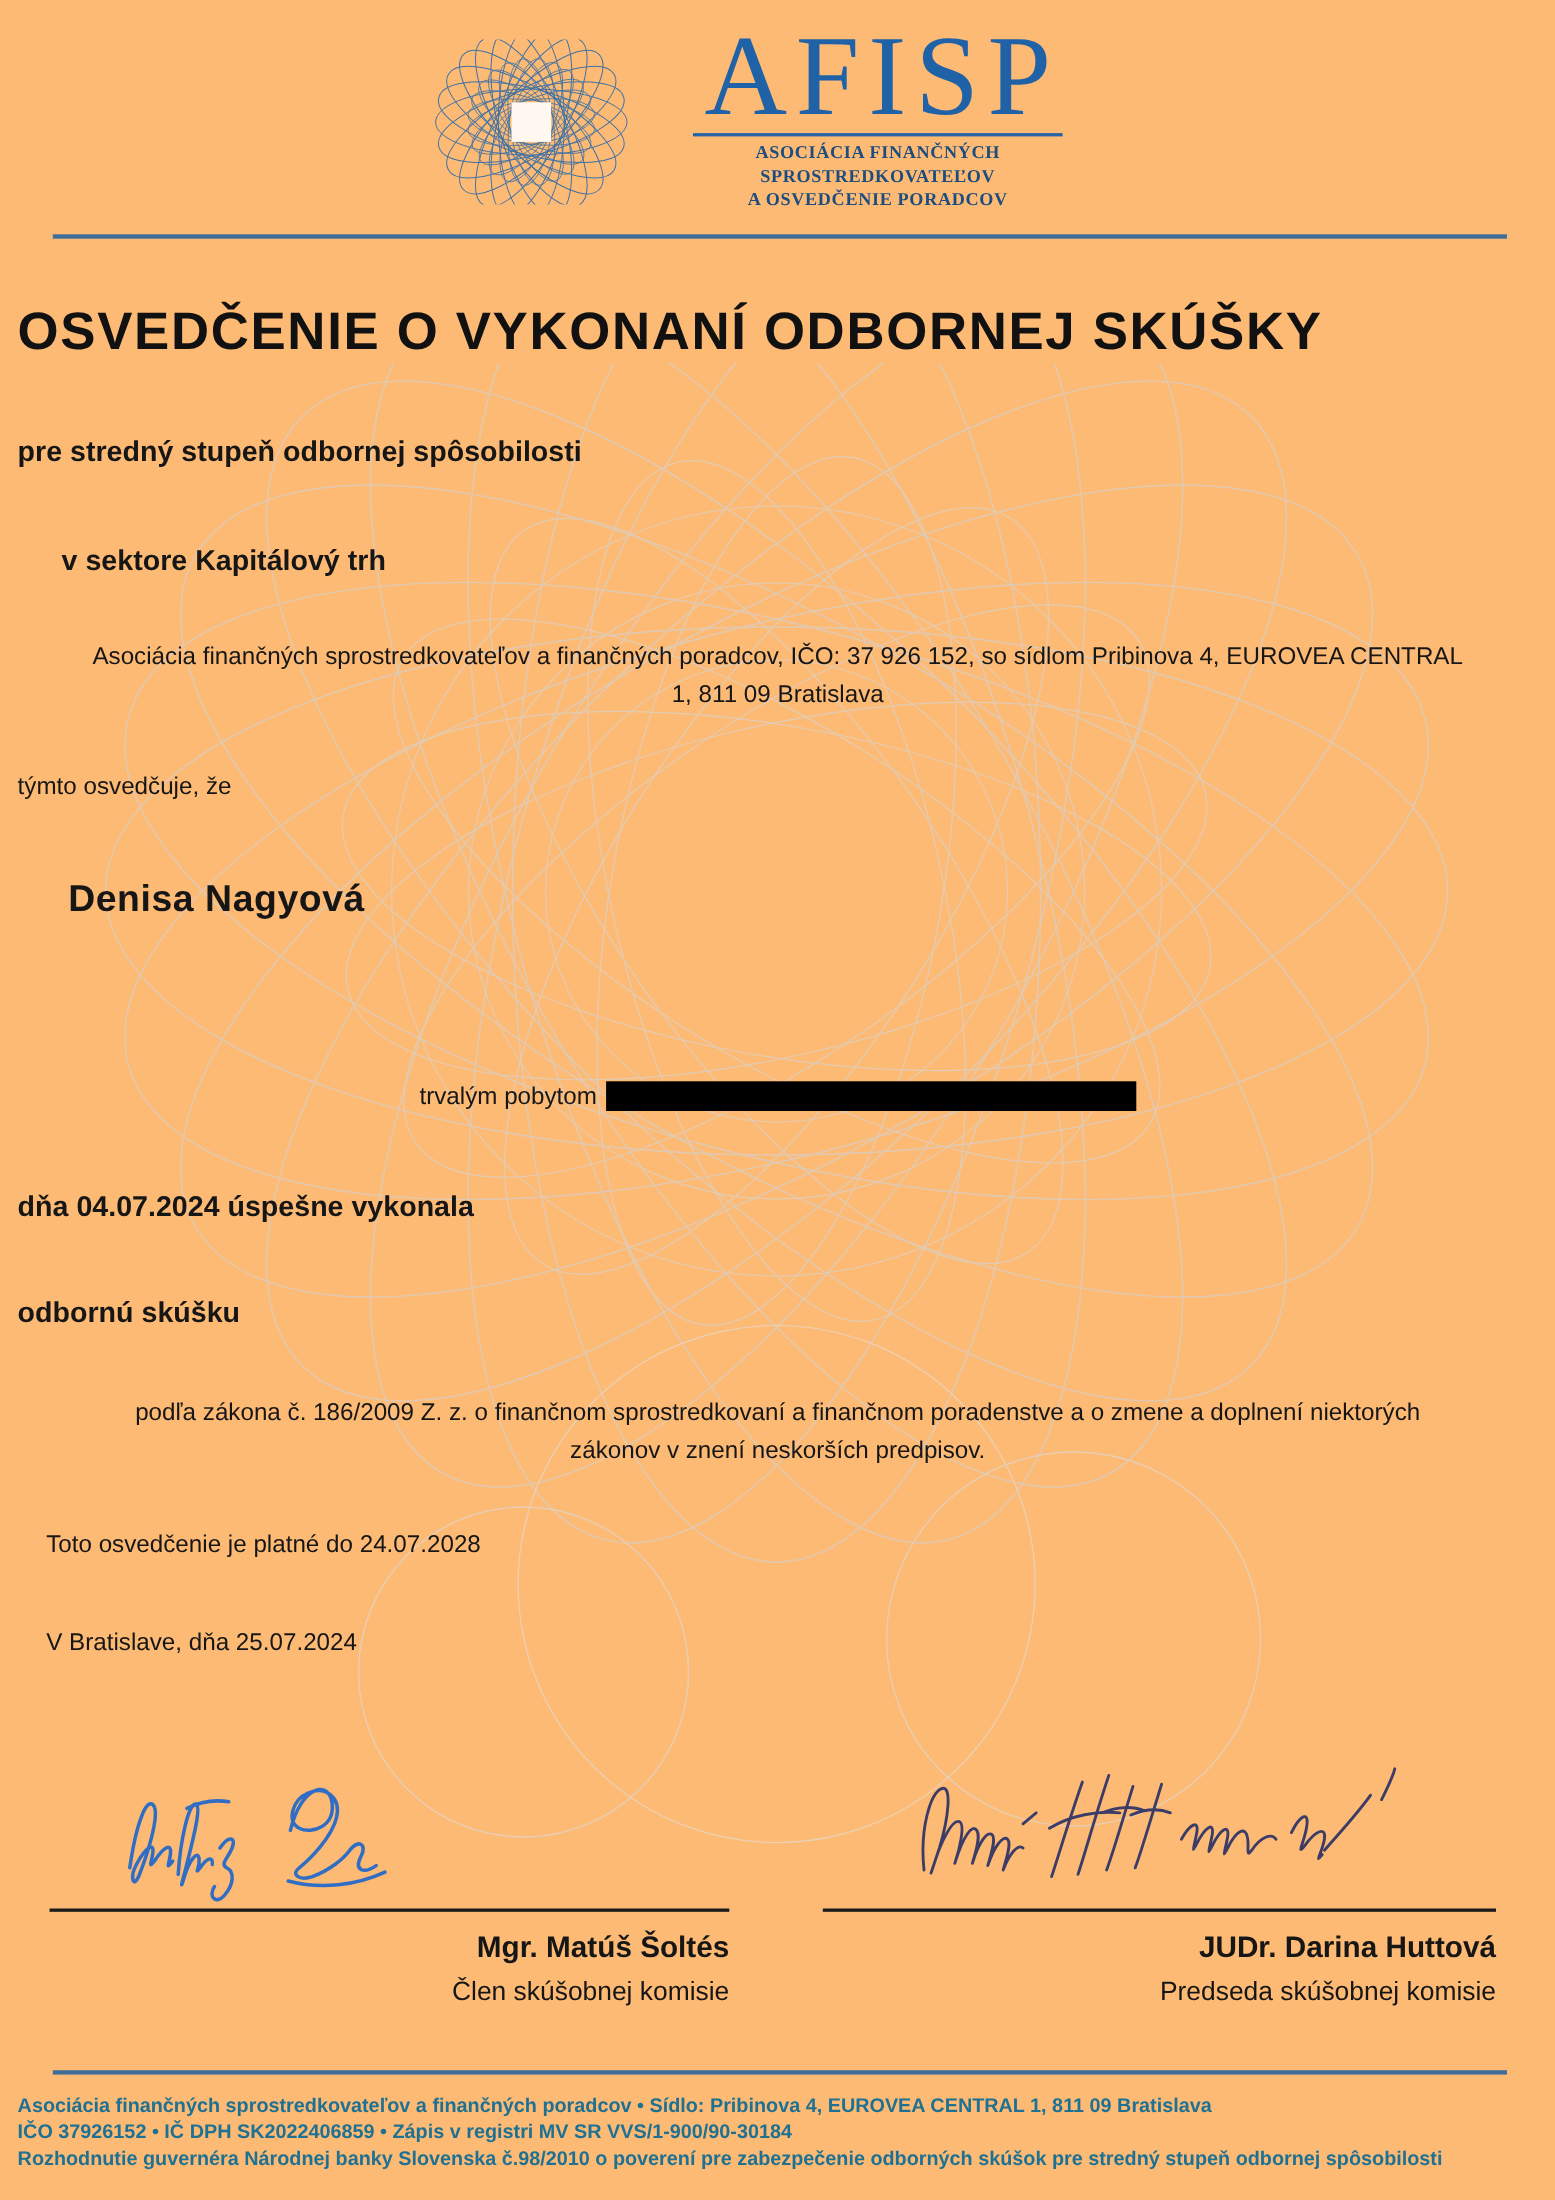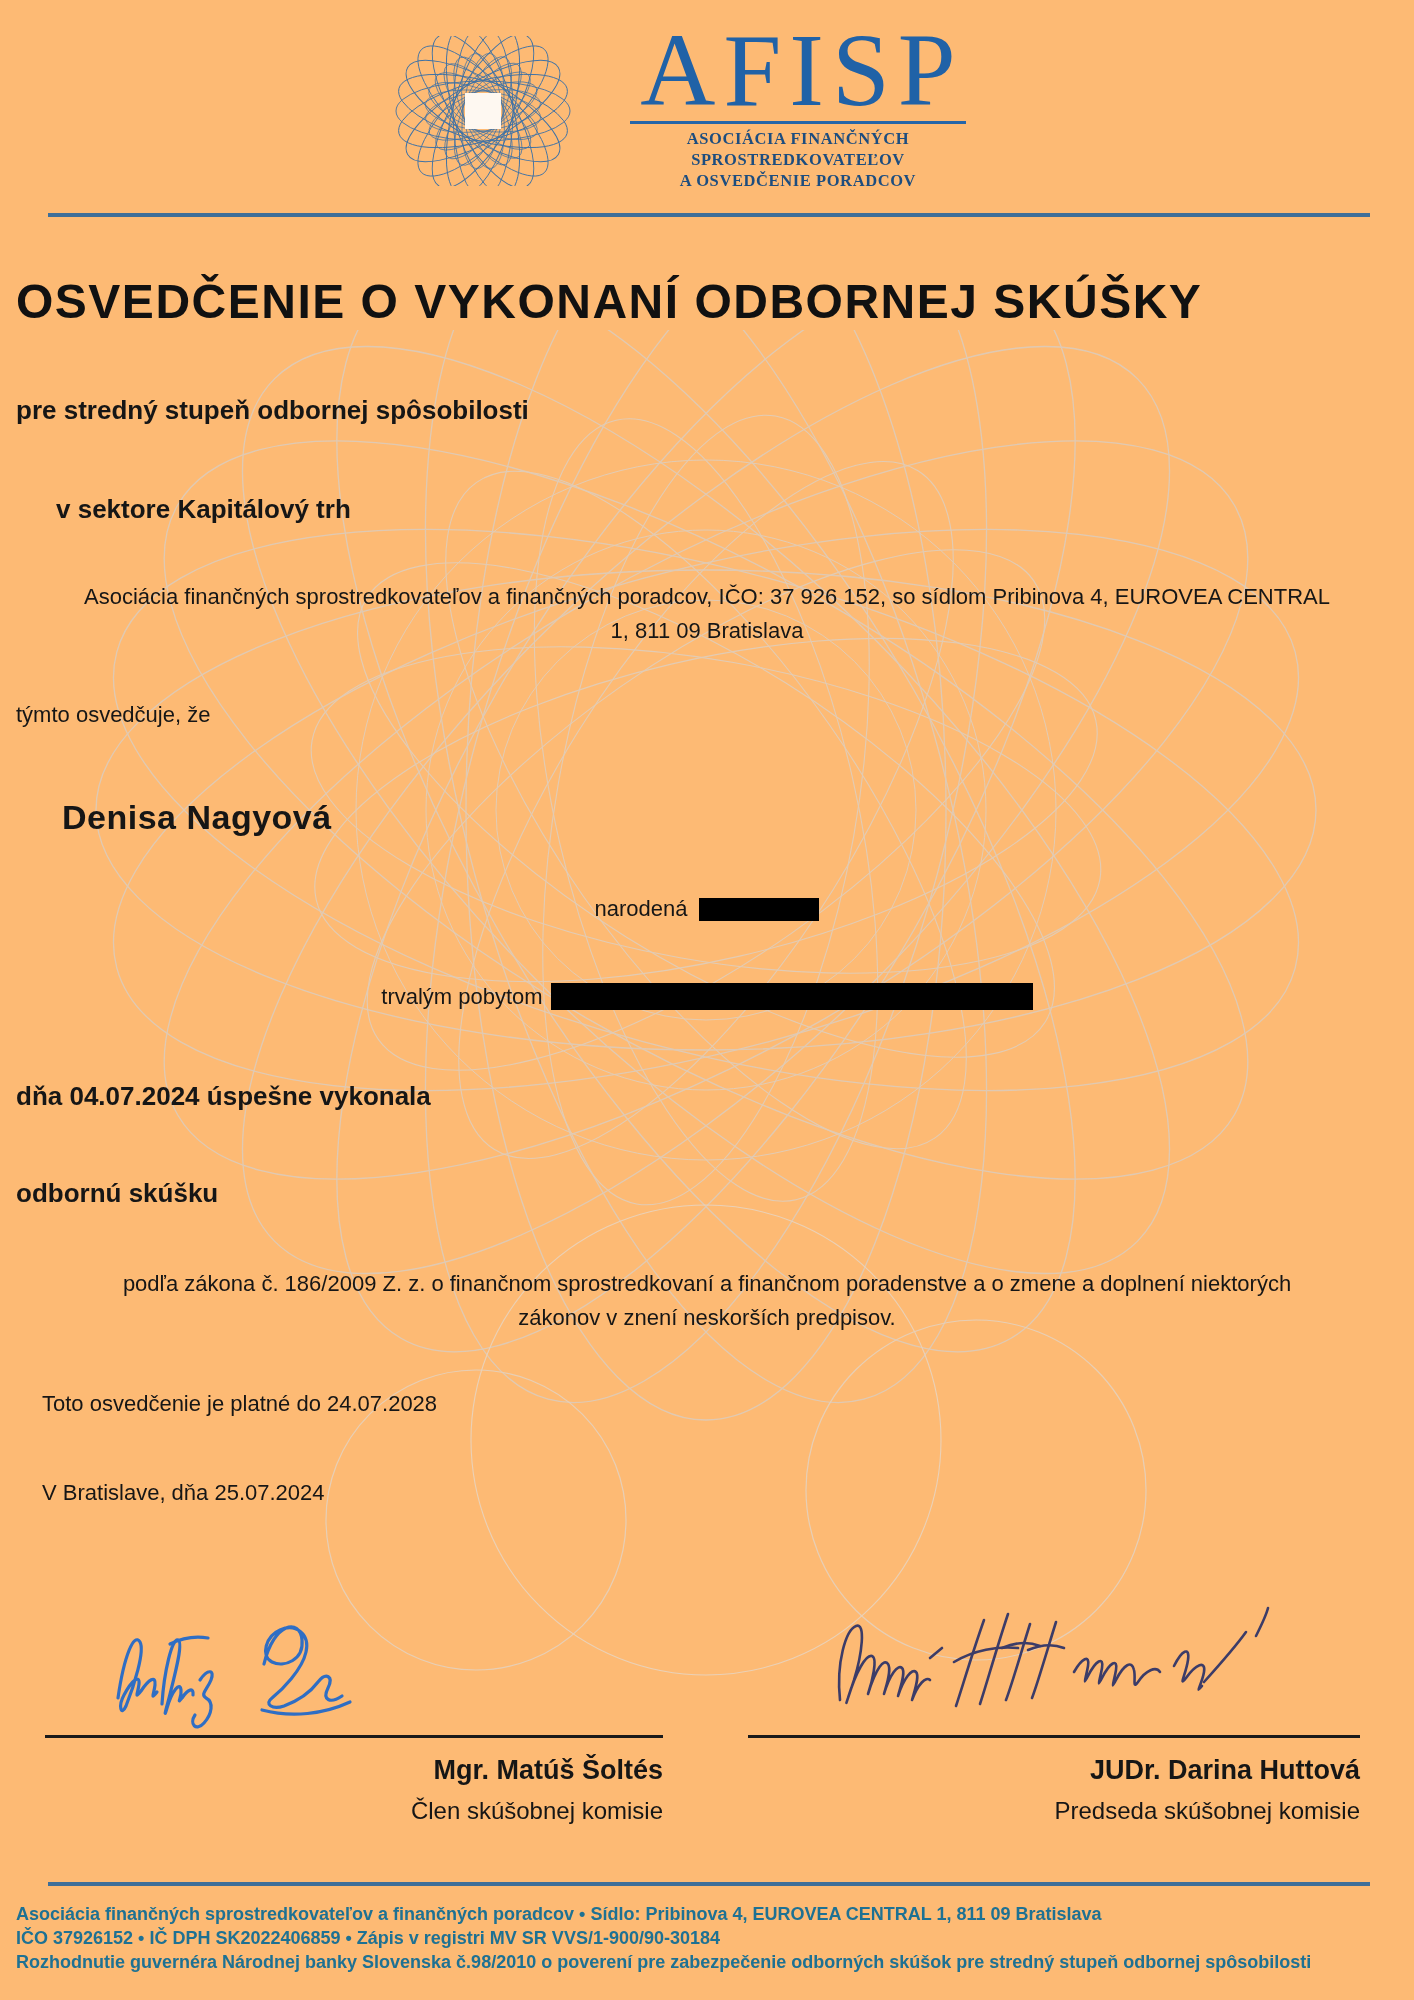--- a/index.html
+++ b/index.html
@@ -131,24 +131,20 @@
   <div class="abs centered title">OSVEDČENIE O VYKONANÍ ODBORNEJ SKÚŠKY</div>
   <div class="abs centered sub" style="top:395px;">pre stredný stupeň odbornej spôsobilosti</div>
   <div class="abs centered sub" style="top:494px;padding-left:40px;">v sektore Kapitálový trh</div>
 
   <div class="abs para" style="top:580px;">Asociácia finančných sprostredkovateľov a finančných poradcov, IČO: 37 926 152, so sídlom Pribinova 4, EUROVEA CENTRAL 1, 811 09 Bratislava</div>
 
   <div class="abs centered body-line" style="top:702px;">týmto osvedčuje, že</div>
 
   <div class="abs centered name">Denisa Nagyová</div>
 
-  <div class="abs inline-row" style="top:896px;">
-    <span>narodená</span>
-    <span class="redact" style="width:120px;height:23px;margin-left:12px;"></span>
-  </div>
 
   <div class="abs inline-row" style="top:983px;">
     <span>trvalým pobytom</span>
     <span class="redact" style="width:482px;height:27px;margin-left:8px;"></span>
   </div>
 
   <div class="abs centered sub" style="top:1081px;">dňa 04.07.2024 úspešne vykonala</div>
   <div class="abs centered sub" style="top:1178px;">odbornú skúšku</div>
   <div class="abs para" style="top:1267px;left:107px;width:1200px;">podľa zákona č. 186/2009 Z. z. o finančnom sprostredkovaní a finančnom poradenstve a o zmene a doplnení niektorých zákonov v znení neskorších predpisov.</div>
 

